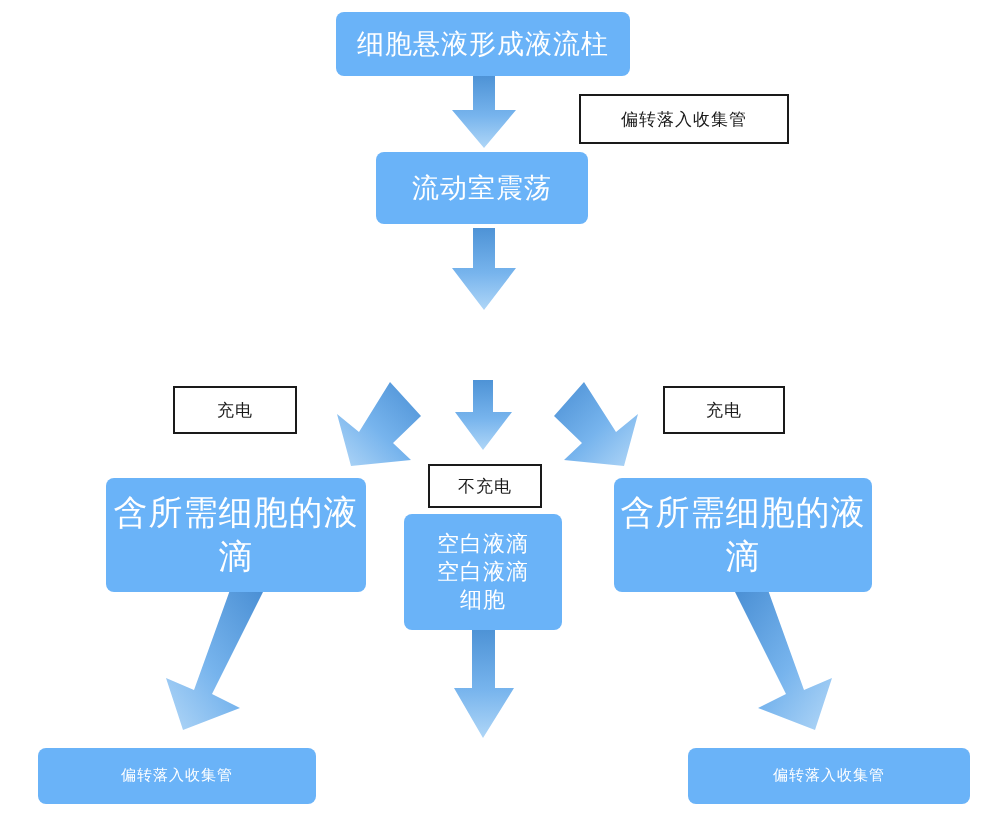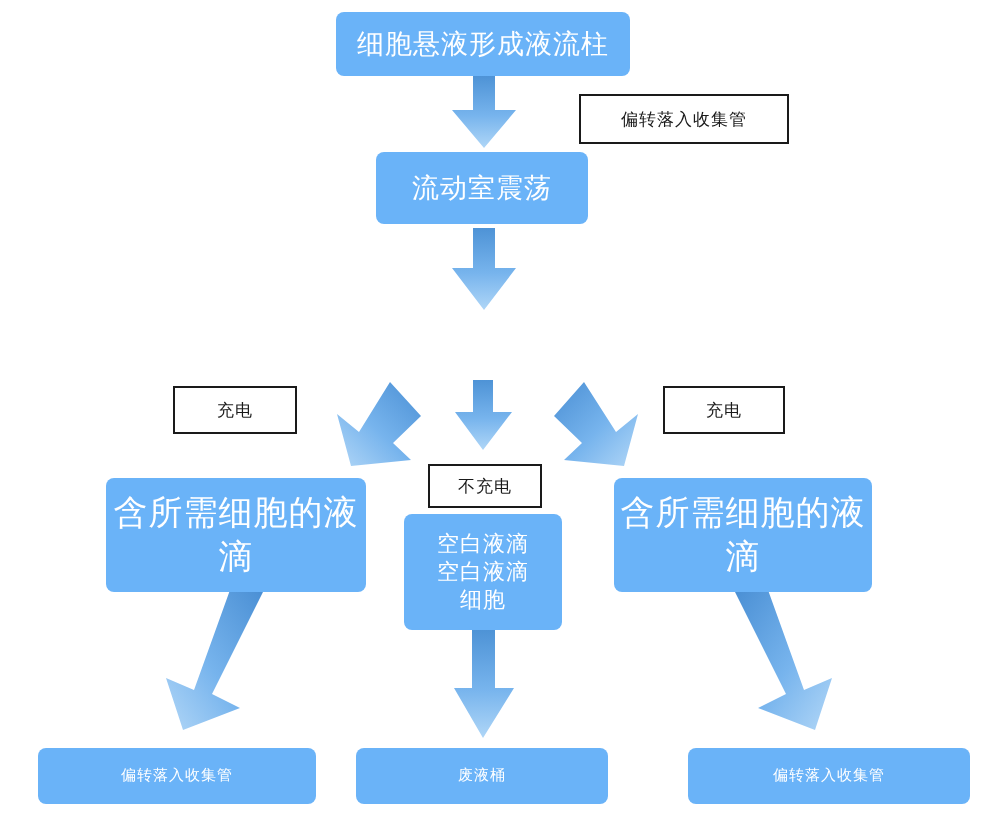--- a/index.html
+++ b/index.html
@@ -145,21 +145,20 @@
   <div class="pbox sz-xs" style="left:404px; top:514px; width:158px; height:116px; flex-direction:column;">
     <span>空白液滴</span>
     <span>空白液滴</span>
     <span>细胞</span>
   </div>
 
   <div class="pbox sz-md" style="left:614px; top:478px; width:258px; height:114px;">含所需细胞的液滴</div>
 
   <div class="pbox sz-sm" style="left:38px; top:748px; width:278px; height:56px;">偏转落入收集管</div>
 
-  <div class="pbox sz-sm" style="left:356px; top:748px; width:252px; height:56px;">废液桶</div>
 
   <div class="pbox sz-sm" style="left:688px; top:748px; width:282px; height:56px;">偏转落入收集管</div>
 
   <div class="nbox" style="left:579px; top:94px; width:210px; height:50px;">偏转落入收集管</div>
 
   <div class="nbox" style="left:173px; top:386px; width:124px; height:48px;">充电</div>
 
   <div class="nbox" style="left:428px; top:464px; width:114px; height:44px;">不充电</div>
 
   <div class="nbox" style="left:663px; top:386px; width:122px; height:48px;">充电</div>

